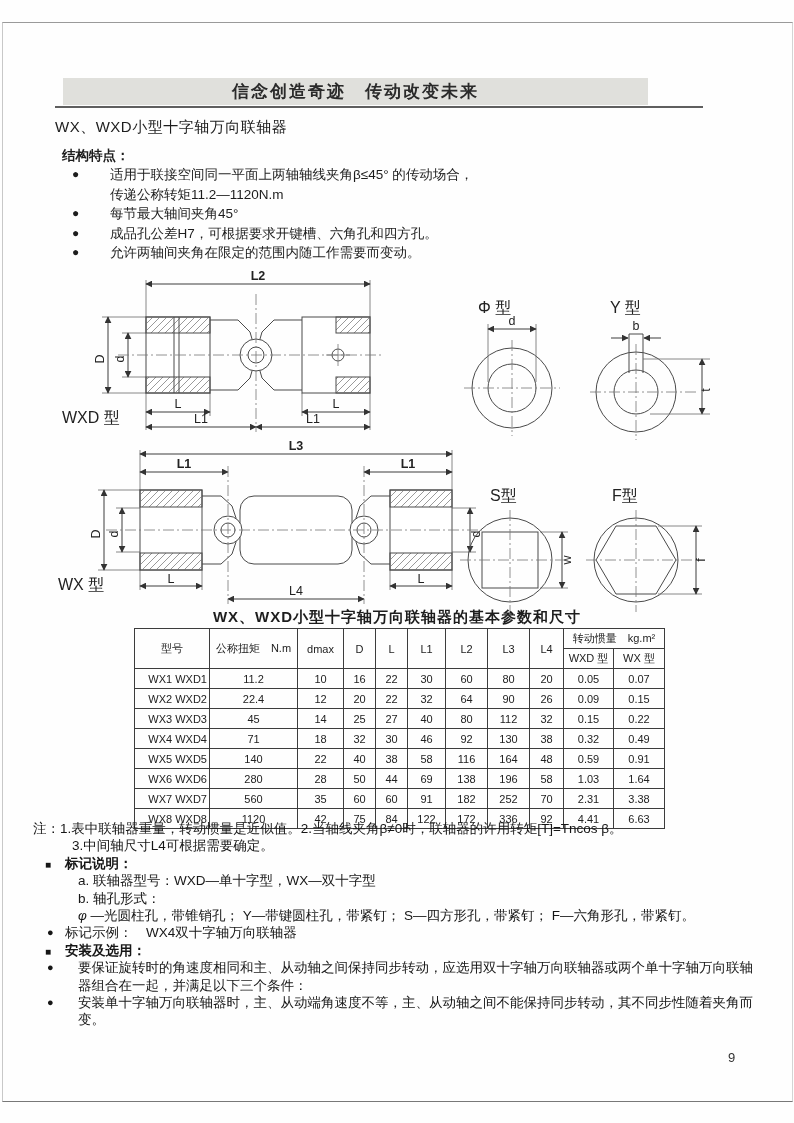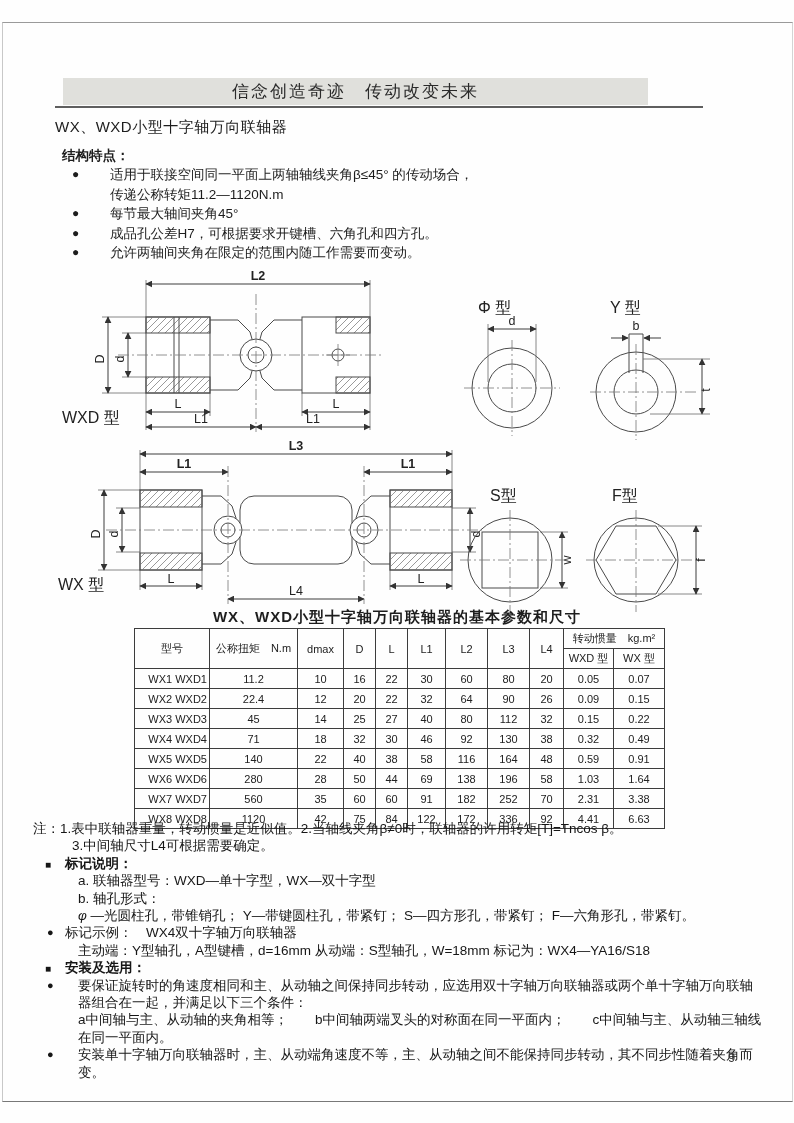--- a/index.html
+++ b/index.html
@@ -2,21 +2,21 @@
 <html><head>
 <meta charset="utf-8">
 <style>
   html,body{margin:0;padding:0;background:#e9e9e9;}
   .page{position:relative;width:794px;height:1123px;margin:0 auto;background:#fefefe;
         font-family:"Liberation Sans","DejaVu Sans",sans-serif;color:#1d1d1d;overflow:hidden;}
   .frame{position:absolute;left:2px;top:22px;width:789px;height:1078px;
          border-top:1px solid #9a9a9a;border-bottom:1px solid #787878;
          border-left:1px solid #c8c8c8;border-right:1px solid #d4d4d4;}
   .banner{position:absolute;left:63px;top:78px;width:585px;height:27px;background:#e0e0dc;
-          display:flex;align-items:center;justify-content:center;font-weight:normal;font-size:17px;
+          display:flex;align-items:center;justify-content:center;font-weight:bold;font-size:17px;
           letter-spacing:2px;color:#2a2a2a;}
   .banner-rule{position:absolute;left:55px;top:106px;width:648px;height:2px;background:#5f5f5f;}
   .sec-title{position:absolute;left:55px;top:118px;font-size:15px;font-weight:normal;letter-spacing:.5px;}
   .feat-head{position:absolute;left:62px;top:147px;font-size:13.5px;font-weight:bold;}
   .features{position:absolute;left:62px;top:165px;width:680px;font-size:13.5px;line-height:19.5px;}
   .feat-row{display:flex;}
   .feat-row .mk{width:38px;text-align:left;padding-left:10px;font-size:12px;flex:0 0 38px;}
   .feat-row .tx{white-space:pre-line;}
   .dlabel{position:absolute;font-size:14px;color:#222;}
   .dlabel.cn{font-size:16px;}
@@ -445,22 +445,20 @@
   <div class="lower" data-interactable="false">
     <p class="note1" data-interactable="false"><span data-interactable="false">注：</span><span data-interactable="false">1.表中联轴器重量，转动惯量是近似值。2.当轴线夹角β≠0时，联轴器的许用转矩[T]=Tncos β。</span></p>
     <p class="note2" data-interactable="false">3.中间轴尺寸L4可根据需要确定。</p>
 
     <p class="hrow" data-interactable="false"><span class="sq" data-interactable="false">■</span><b data-interactable="false">标记说明：</b></p>
     <p class="sub" data-interactable="false">a.  联轴器型号：WXD—单十字型，WX—双十字型</p>
     <p class="sub" data-interactable="false">b.  轴孔形式：</p>
     <p class="sub" data-interactable="false"><span class="phi-sym" data-interactable="false">φ</span><span data-interactable="false"> —光圆柱孔，带锥销孔；  Y—带键圆柱孔，带紧钉；  S—四方形孔，带紧钉；  F—六角形孔，带紧钉。</span></p>
 
     <p class="hrow" data-interactable="false"><span class="dot" data-interactable="false">●</span><span data-interactable="false">标记示例：　WX4双十字轴万向联轴器</span></p>
-    <p class="sub" data-interactable="false">主动端：Y型轴孔，A型键槽，d=16mm  从动端：S型轴孔，W=18mm  标记为：WX4—YA16/S18</p>
 
     <p class="hrow" data-interactable="false"><span class="sq" data-interactable="false">■</span><b data-interactable="false">安装及选用：</b></p>
     <p class="hrow sub" style="padding-left:45px;" data-interactable="false"><span class="dot" data-interactable="false">●</span><span data-interactable="false">要保证旋转时的角速度相同和主、从动轴之间保持同步转动，应选用双十字轴万向联轴器或两个单十字轴万向联轴器组合在一起，并满足以下三个条件：</span></p>
-    <p class="sub" data-interactable="false">a中间轴与主、从动轴的夹角相等；　　b中间轴两端叉头的对称面在同一平面内；　　c中间轴与主、从动轴三轴线在同一平面内。</p>
     <p class="hrow sub" style="padding-left:45px;" data-interactable="false"><span class="dot" data-interactable="false">●</span><span data-interactable="false">安装单十字轴万向联轴器时，主、从动端角速度不等，主、从动轴之间不能保持同步转动，其不同步性随着夹角而变。</span></p>
   </div>
 
   <div class="pagenum" data-interactable="false">9</div>
 </div>
 
 </body></html>

